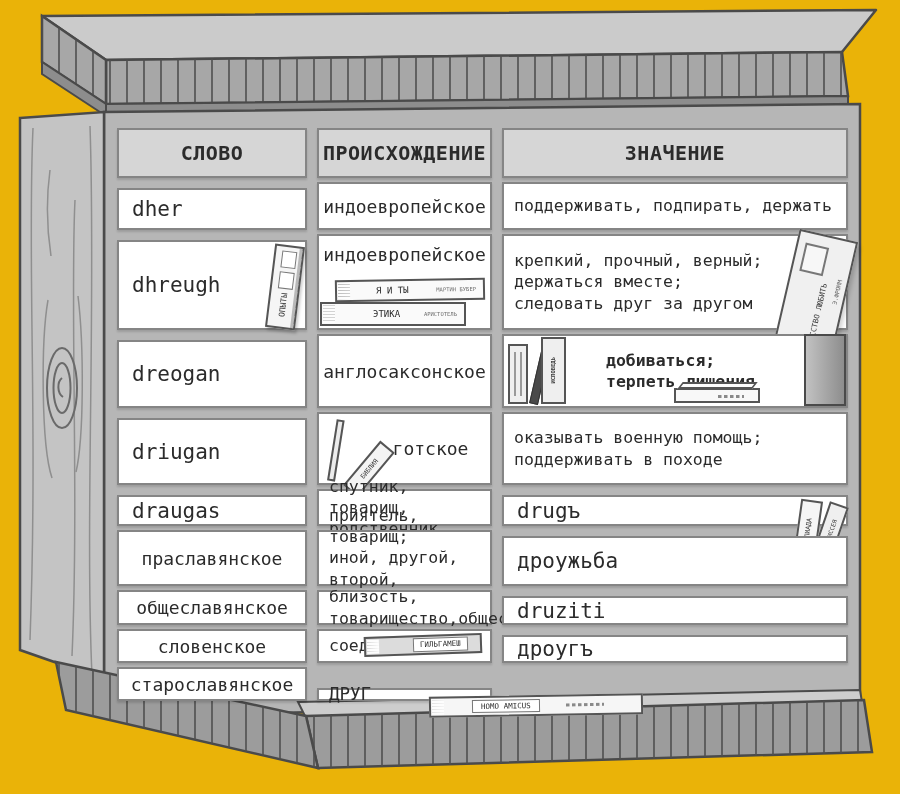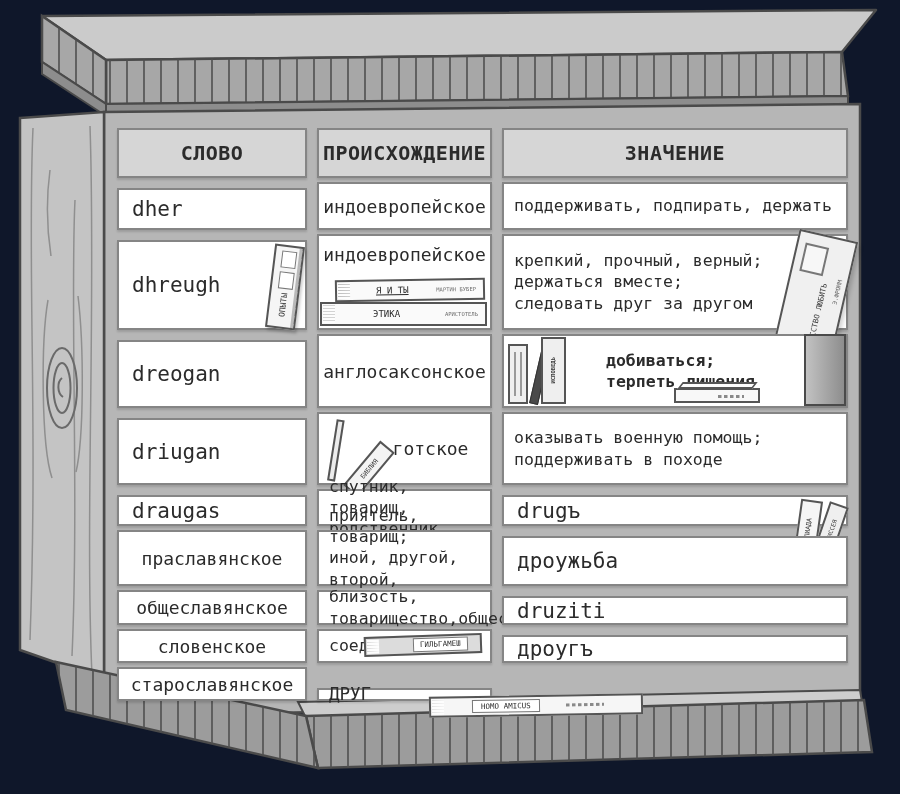--- a/index.html
+++ b/index.html
@@ -1,16 +1,16 @@
 <!DOCTYPE html>
 <html><head>
 <meta charset="utf-8">
 <style>
   html,body{margin:0;padding:0;background:#ffffff;}
-  .stage{position:relative;width:900px;height:794px;background:#0f172a;overflow:hidden;
+  .stage{position:relative;width:900px;height:794px;background:#eab308;overflow:hidden;
          font-family:"DejaVu Sans Mono","Liberation Mono",monospace;color:#2b2b2b;}
   .cabinet-svg{position:absolute;left:0;top:0;}
 
   
   .ety-table{position:absolute;left:117px;top:128px;width:731px;height:580px;
              display:grid;grid-template-columns:190px 175px 346px;
              grid-template-rows:50px 48px 96px 74px 73px 37px 56px 35px 34px 34px;
              column-gap:10px;row-gap:4px;}
   .cell{position:relative;background:#ffffff;border:2px solid #858585;
         box-shadow:0 2px 2px rgba(0,0,0,.14);box-sizing:border-box;}
@@ -33,22 +33,22 @@
   .book-opyty{right:5px;top:3px;width:30px;height:84px;transform:rotate(7deg);
               display:flex;flex-direction:column;align-items:center;
               box-shadow:inset -6px 0 0 -3px #b9b9b9,2px 3px 3px rgba(0,0,0,.2);}
   .book-opyty .sq{width:13px;height:15px;border:1.5px solid #777;margin-top:4px;background:#fff;}
   .book-opyty .vtext{font-size:8px;margin-top:4px;}
 
   .book-lying{display:flex;align-items:center;background:#fafafa;}
   .book-pages{align-self:stretch;width:12px;margin:1px 0 1px 1px;
               background:repeating-linear-gradient(0deg,#fdfdfd,#fdfdfd 2px,#a9a9a9 3px);}
   .book-yaity{left:16px;bottom:27px;width:150px;height:22px;transform:rotate(-1deg);}
-  .book-yaity .ttl{font-size:9px;margin-left:26px;text-decoration:underline;}
-  .book-etika{left:1px;bottom:2px;width:167px;height:24px;}
+  .book-yaity .ttl{font-size:9px;margin-left:26px;}
+  .book-etika{left:1px;bottom:2px;width:146px;height:24px;}
   .book-etika .ttl{font-size:9px;margin-left:38px;}
   .auth{font-size:5.5px;color:#707070;margin-left:auto;margin-right:7px;}
 
   .book-iskusstvo{right:1px;top:-2px;width:60px;height:124px;transform:rotate(13deg);
                   background:#f0f0f0;box-shadow:3px 4px 4px rgba(0,0,0,.18);}
   .book-iskusstvo .sq{position:absolute;left:7px;top:10px;width:20px;height:25px;
                       border:2px solid #777;background:#f7f7f7;}
   .book-iskusstvo .ttl{position:absolute;left:30px;top:6px;height:112px;font-size:7.5px;
                        display:flex;align-items:center;}
   .book-iskusstvo .aut{position:absolute;right:3px;top:4px;height:60px;font-size:6px;color:#666;}

